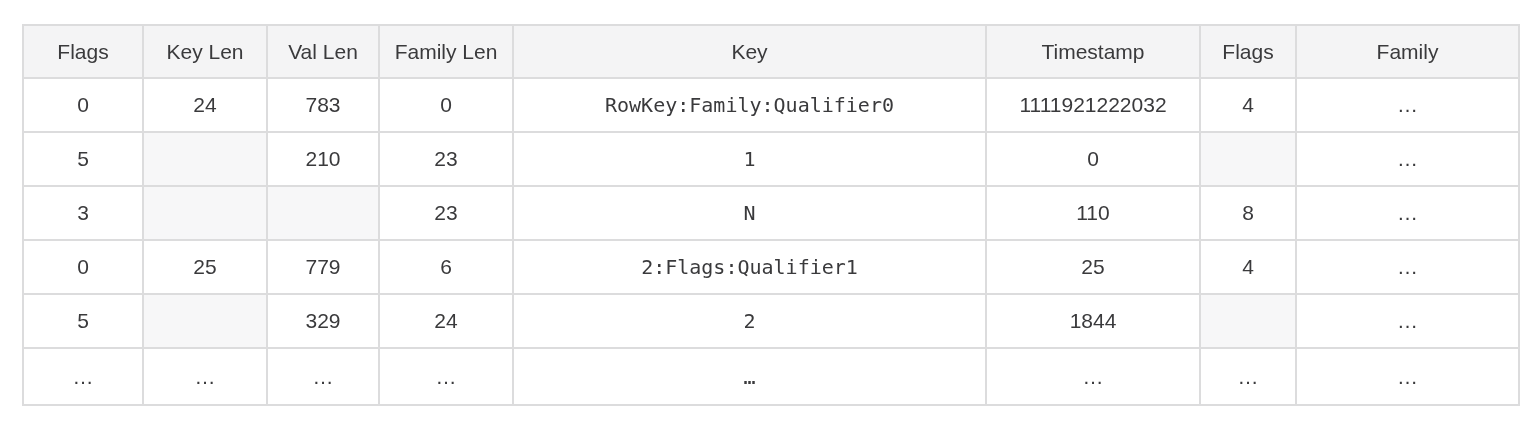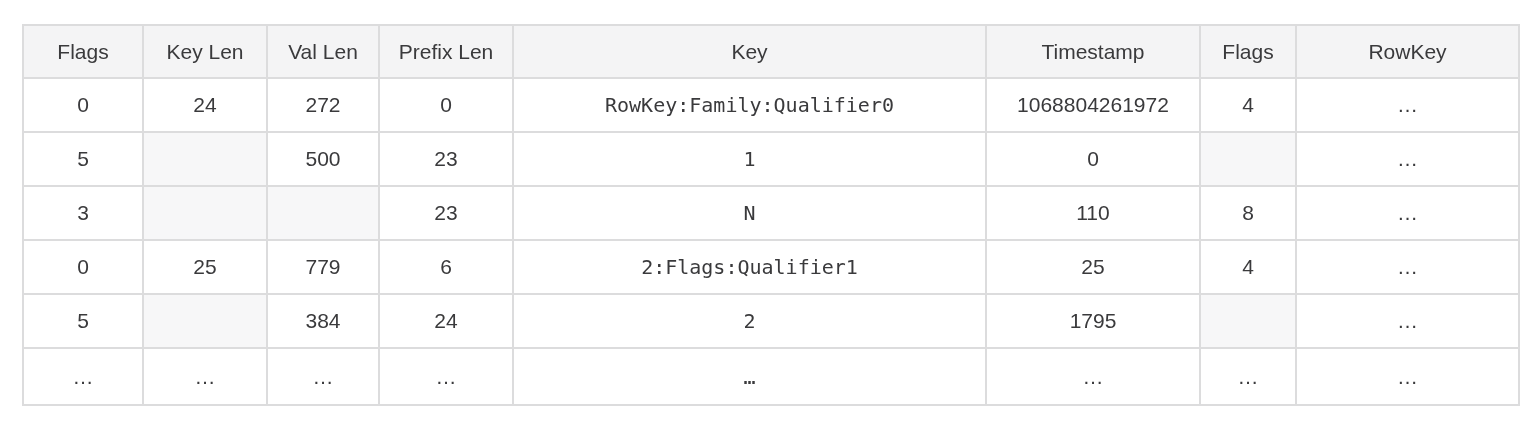--- a/index.html
+++ b/index.html
@@ -83,42 +83,42 @@
       <col class="c-key">
         <col class="c-ts">
         <col class="c-type">
         <col class="c-value">
     </colgroup>
     <thead>
       <tr>
         <th>Flags</th>
         <th>Key Len</th>
         <th>Val Len</th>
-        <th>Prefix Len</th>
+        <th>Family Len</th>
         <th>Key</th>
         <th>Timestamp</th>
         <th>Flags</th>
-        <th>RowKey</th>
+        <th>Family</th>
       </tr>
     </thead>
     <tbody>
       <tr>
         <td>0</td>
         <td>24</td>
-        <td>272</td>
+        <td>783</td>
         <td>0</td>
         <td>RowKey:Family:Qualifier0</td>
-        <td>1068804261972</td>
+        <td>1111921222032</td>
         <td>4</td>
         <td>…</td>
       </tr>
       <tr>
         <td>5</td>
         <td class="empty-cell"></td>
-        <td>500</td>
+        <td>210</td>
         <td>23</td>
         <td>1</td>
         <td>0</td>
         <td class="empty-cell"></td>
         <td>…</td>
       </tr>
       <tr>
         <td>3</td>
         <td class="empty-cell"></td>
         <td class="empty-cell"></td>
@@ -134,24 +134,24 @@
         <td>779</td>
         <td>6</td>
         <td>2:Flags:Qualifier1</td>
         <td>25</td>
         <td>4</td>
         <td>…</td>
       </tr>
       <tr>
         <td>5</td>
         <td class="empty-cell"></td>
-        <td>384</td>
+        <td>329</td>
         <td>24</td>
         <td>2</td>
-        <td>1795</td>
+        <td>1844</td>
         <td class="empty-cell"></td>
         <td>…</td>
       </tr>
       <tr>
         <td>…</td>
         <td>…</td>
         <td>…</td>
         <td>…</td>
         <td>…</td>
         <td>…</td>

